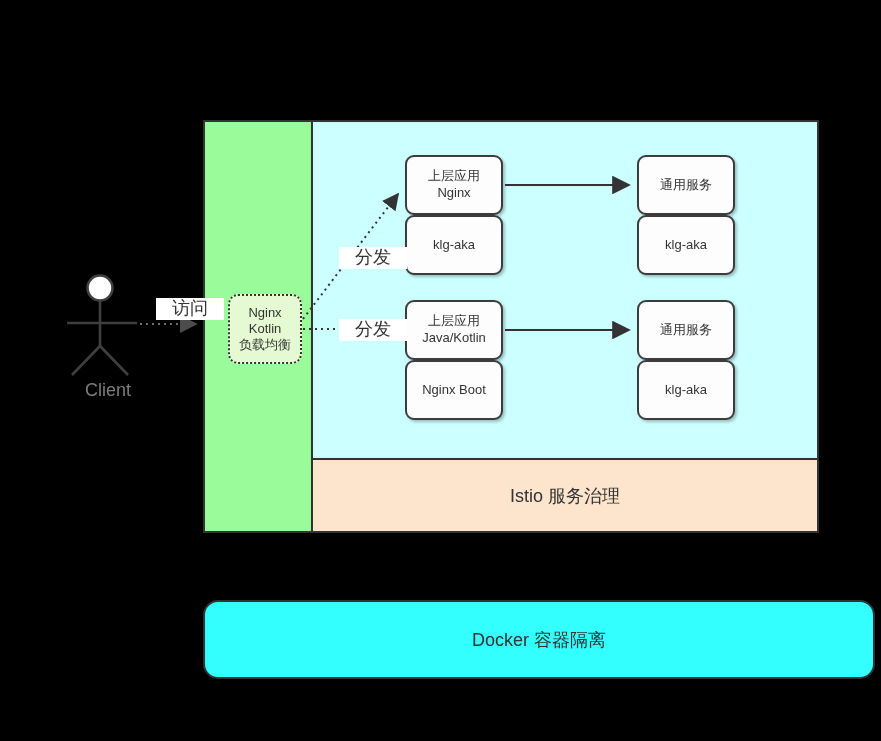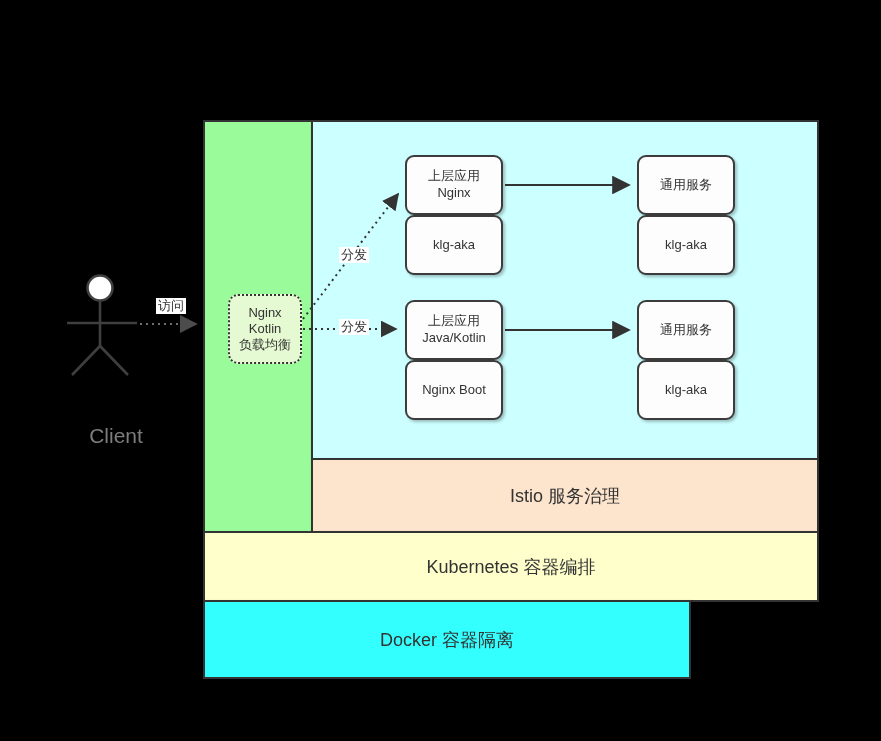--- a/index.html
+++ b/index.html
@@ -12,60 +12,57 @@
     position:relative; width:881px; height:741px; background:var(--bg);
     font-family:"Liberation Sans","DejaVu Sans",sans-serif; overflow:hidden;
     color:var(--text);
   }
   .region,.band{position:absolute; box-sizing:border-box; border:2px solid var(--line);}
   .region-green{left:203px; top:120px; width:110px; height:413px; background:var(--green); box-shadow:2px 2px 3px rgba(0,0,0,.45);}
   .region-cyan{left:311px; top:120px; width:508px; height:340px; background:var(--cyan); box-shadow:2px 2px 3px rgba(0,0,0,.45);}
   .band{display:flex; align-items:center; justify-content:center; font-size:18px; color:var(--text);}
   .band-istio{left:311px; top:458px; width:508px; height:75px; background:var(--istio); box-shadow:2px 2px 3px rgba(0,0,0,.35);}
   .band-k8s{left:203px; top:531px; width:616px; height:71px; background:var(--k8s); box-shadow:2px 2px 3px rgba(0,0,0,.35);}
-  .band-docker{left:203px; top:600px; width:488px; height:79px; background:var(--docker); box-shadow:2px 2px 3px rgba(0,0,0,.45);}
+  .band-docker{left:203px; top:600px; width:672px; height:79px; background:var(--docker); box-shadow:2px 2px 3px rgba(0,0,0,.45);border-radius:15px;}
   .node{
     position:absolute; box-sizing:border-box; width:98px; height:60px;
     background:var(--box-fill); border:2px solid #3c3c3c; border-radius:9px;
     display:flex; flex-direction:column; align-items:center; justify-content:center;
     font-size:13px; line-height:1.3; text-align:center;
     box-shadow:2px 2px 3px rgba(0,0,0,.25); z-index:3;
   }
   .nginx-box{
     position:absolute; box-sizing:border-box; left:228px; top:294px; width:74px; height:70px;
     background:var(--nginx-fill); border:2px dotted var(--line); border-radius:10px;
     display:flex; flex-direction:column; align-items:center; justify-content:center;
     font-size:13px; line-height:1.25; text-align:center; z-index:3;
   }
   .overlay{position:absolute; left:0; top:0; width:881px; height:741px; z-index:2; pointer-events:none;}
   .edge-label{
     position:absolute; z-index:4; background:var(--label-bg); color:var(--text);
-    font-size:13px; line-height:1.1; padding:1px 2px;
+    font-size:18px; line-height:1.1; padding:1px 16px;
   }
   .lbl-visit{left:156px; top:298px;}
   .lbl-dispatch1{left:339px; top:247px;}
   .lbl-dispatch2{left:339px; top:319px;}
   .actor-label{
-    position:absolute; left:76px; top:380px; width:80px; text-align:center;
-    color:var(--muted); font-size:21px; z-index:4;margin-top:44px;
+    position:absolute; left:68px; top:380px; width:80px; text-align:center;
+    color:var(--muted); font-size:18px; z-index:4;
   }
 </style>
 </head>
 <body>
 
 <div class="stage">
 
   <div class="region region-green"></div>
   <div class="region region-cyan"></div>
 
   <div class="band band-istio">
     <span>Istio 服务治理</span>
-  </div>
-  <div class="band band-k8s">
-    <span>Kubernetes 容器编排</span>
   </div>
   <div class="band band-docker">
     <span>Docker 容器隔离</span>
   </div>
 
   <svg class="overlay" viewBox="0 0 881 741">
     <defs>
       <marker id="ah" viewBox="0 0 10 10" refX="9" refY="5" markerWidth="8.5" markerHeight="8.5" orient="auto">
         <path d="M0,0 L10,5 L0,10 z" fill="#333333"></path>
       </marker>

